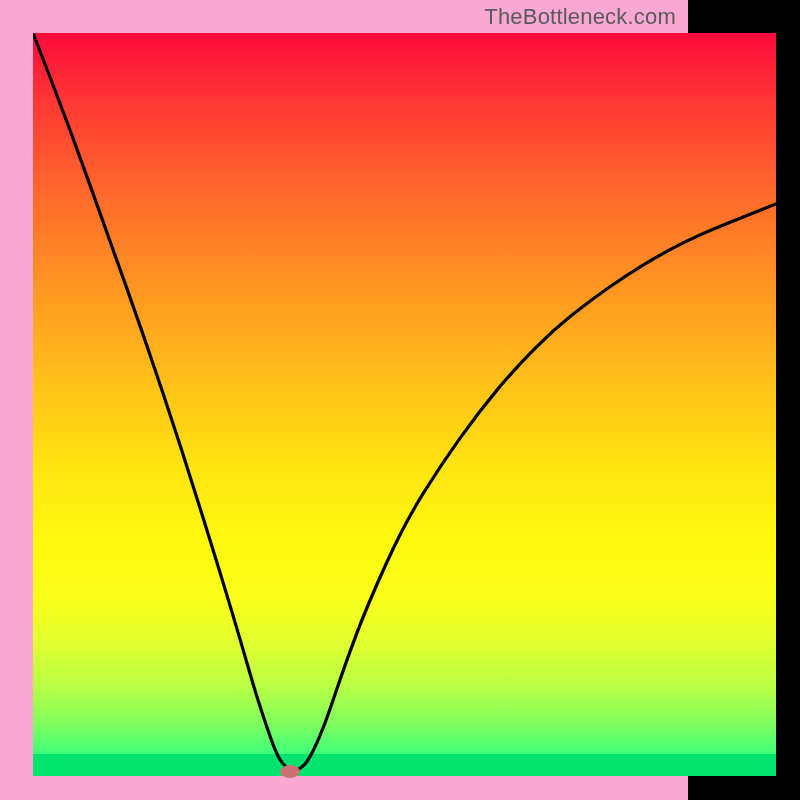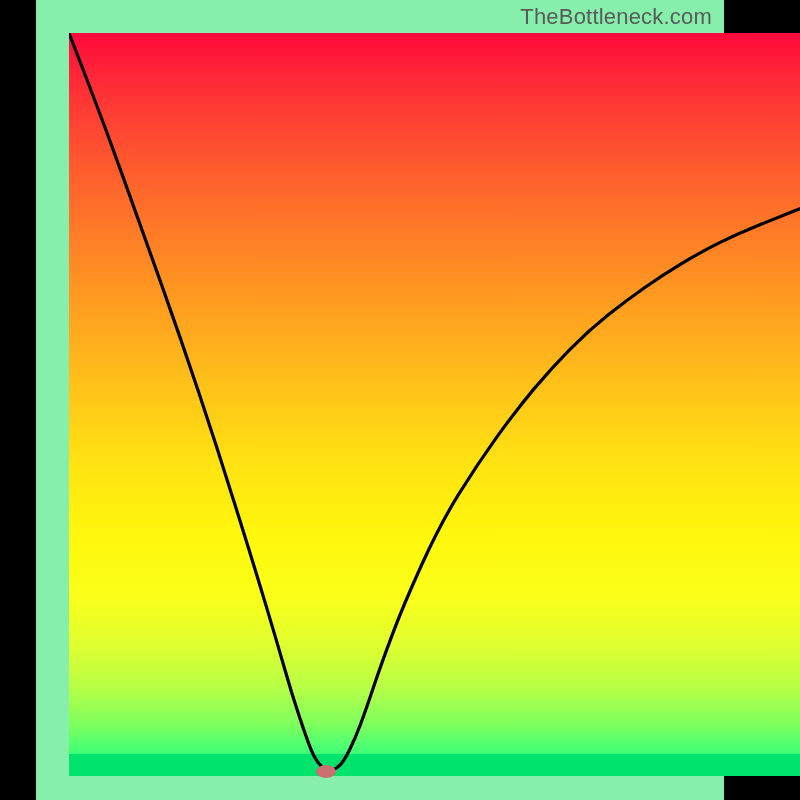--- a/index.html
+++ b/index.html
@@ -8,22 +8,21 @@
     width: 800px;
     height: 800px;
     background: #000;
     overflow: hidden;
     font-family: Arial, Helvetica, sans-serif;
   }
   .stage {
     position: relative;
     width: 688px;
     height: 800px;
-    background: #86efac;
-    margin-left: 36px;
+    background: #f9a8d4;
   }
   .plot-area {
     position: absolute;
     background: linear-gradient(to bottom,
       #ff0a3c 0%,
       #ff3b34 10%,
       #ff6a2b 22%,
       #ff9522 34%,
       #ffbd1a 46%,
       #ffe312 58%,

